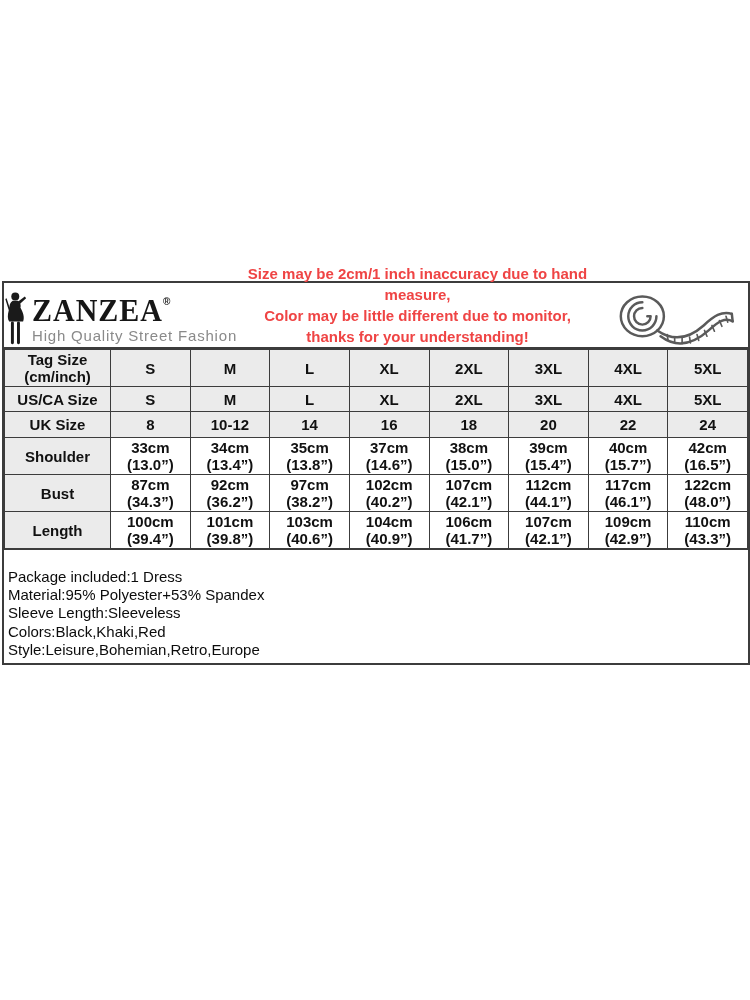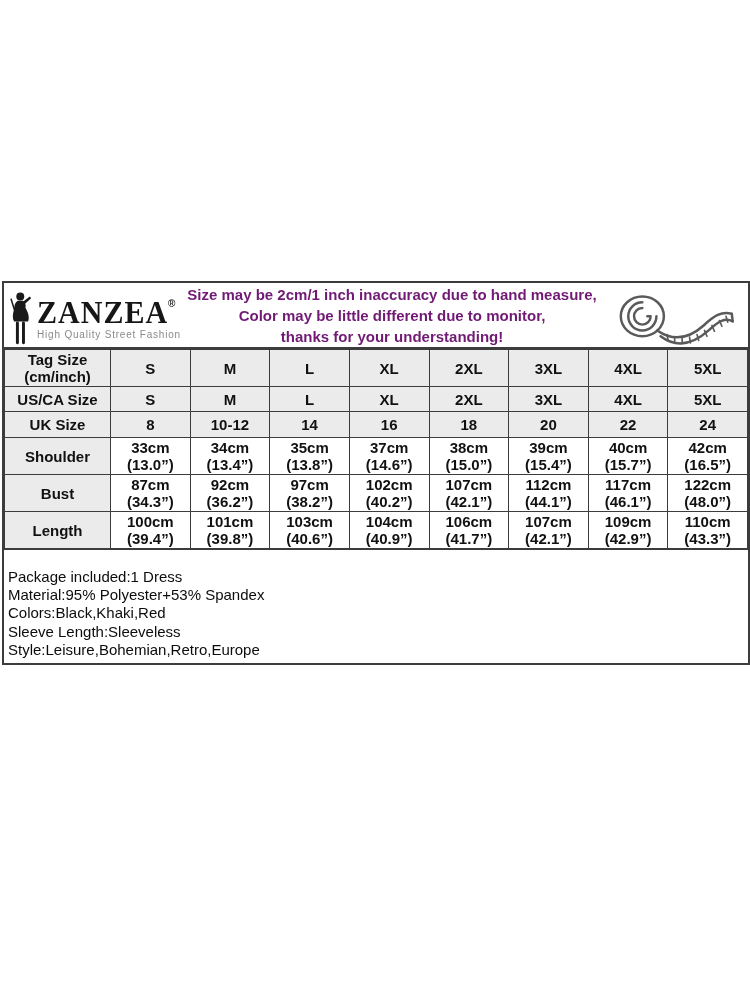--- a/index.html
+++ b/index.html
@@ -21,23 +21,23 @@
     flex:0 0 182px;display:flex;align-items:center;justify-content:center;gap:2px;
   }
   .logo-figure{flex:0 0 26px;height:56px;}
   .logo-textcol{display:flex;flex-direction:column;align-items:flex-start;line-height:1;}
   .brand-row{display:flex;align-items:flex-start;}
   .brand{
     font-family:"Liberation Serif",serif;font-weight:bold;
     font-size:30px;letter-spacing:1px;color:#161616;transform:scaleY(1.05);
   }
   .reg{font-size:10px;font-weight:bold;margin-top:1px;color:#161616;}
-  .tagline{font-size:10px;color:#8a8a8a;letter-spacing:.8px;margin-top:2px;white-space:nowrap;}
+  .tagline{font-size:15px;color:#8a8a8a;letter-spacing:.8px;margin-top:2px;white-space:nowrap;}
   .notice{
-    flex:1 1 auto;text-align:center;font-weight:bold;font-size:15px;line-height:21px;color:#701a75;
+    flex:1 1 auto;text-align:center;font-weight:bold;font-size:15px;line-height:21px;color:#ef4444;
   }
   .tape-wrap{flex:0 0 150px;display:flex;align-items:center;justify-content:center;}
   
   table.size-table{
     width:100%;border-collapse:collapse;table-layout:fixed;
   }
   table.size-table th,table.size-table td{
     border:1px solid #3c3c3c;text-align:center;vertical-align:middle;
     font-weight:bold;font-size:15px;padding:1px 0;white-space:pre-line;line-height:17px;
   }
@@ -208,18 +208,18 @@
 (42.9”)</td>
           <td>110cm
 (43.3”)</td>
         </tr>
       </tbody>
   </table>
 
   <div class="footer-box">
     <div class="footer-line">Package included:1 Dress</div>
     <div class="footer-line">Material:95% Polyester+53% Spandex</div>
+    <div class="footer-line">Sleeve Length:Sleeveless</div>
     <div class="footer-line">Colors:Black,Khaki,Red</div>
-    <div class="footer-line">Sleeve Length:Sleeveless</div>
     <div class="footer-line">Style:Leisure,Bohemian,Retro,Europe</div>
   </div>
 
 </div>
 
 </body></html>

